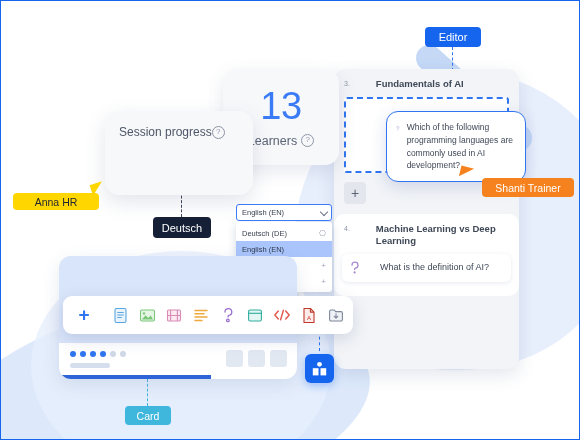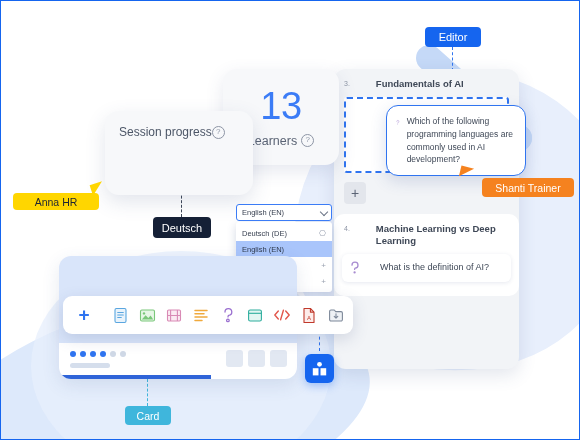--- a/index.html
+++ b/index.html
@@ -105,21 +105,21 @@
   .qrow{
     margin:0 8px 6px 8px;background:#fff;border-radius:6px;
     box-shadow:0 1px 4px rgba(60,80,130,.13);
     display:flex;gap:20px;align-items:center;padding:7px 8px;
   }
   .qtext{font-size:9px;color:#3f4857;line-height:1.45;}
   .qicon{flex:0 0 auto;}
 
   
   #bubble{
-    position:absolute;left:385px;top:104px;width:140px;
+    position:absolute;left:385px;top:110px;width:140px;
     background:#fff;border:1.6px solid #2f74f0;border-radius:12px;
     padding:9px 10px 9px 9px;box-sizing:border-box;
     box-shadow:0 5px 16px rgba(50,80,150,.18);
     display:flex;gap:7px;align-items:flex-start;
   }
   #bubble .qtext{font-size:8.5px;color:#3f4857;line-height:1.5;}
 
   
   .pill{
     position:absolute;border-radius:4px;font-weight:normal;color:#fff;

